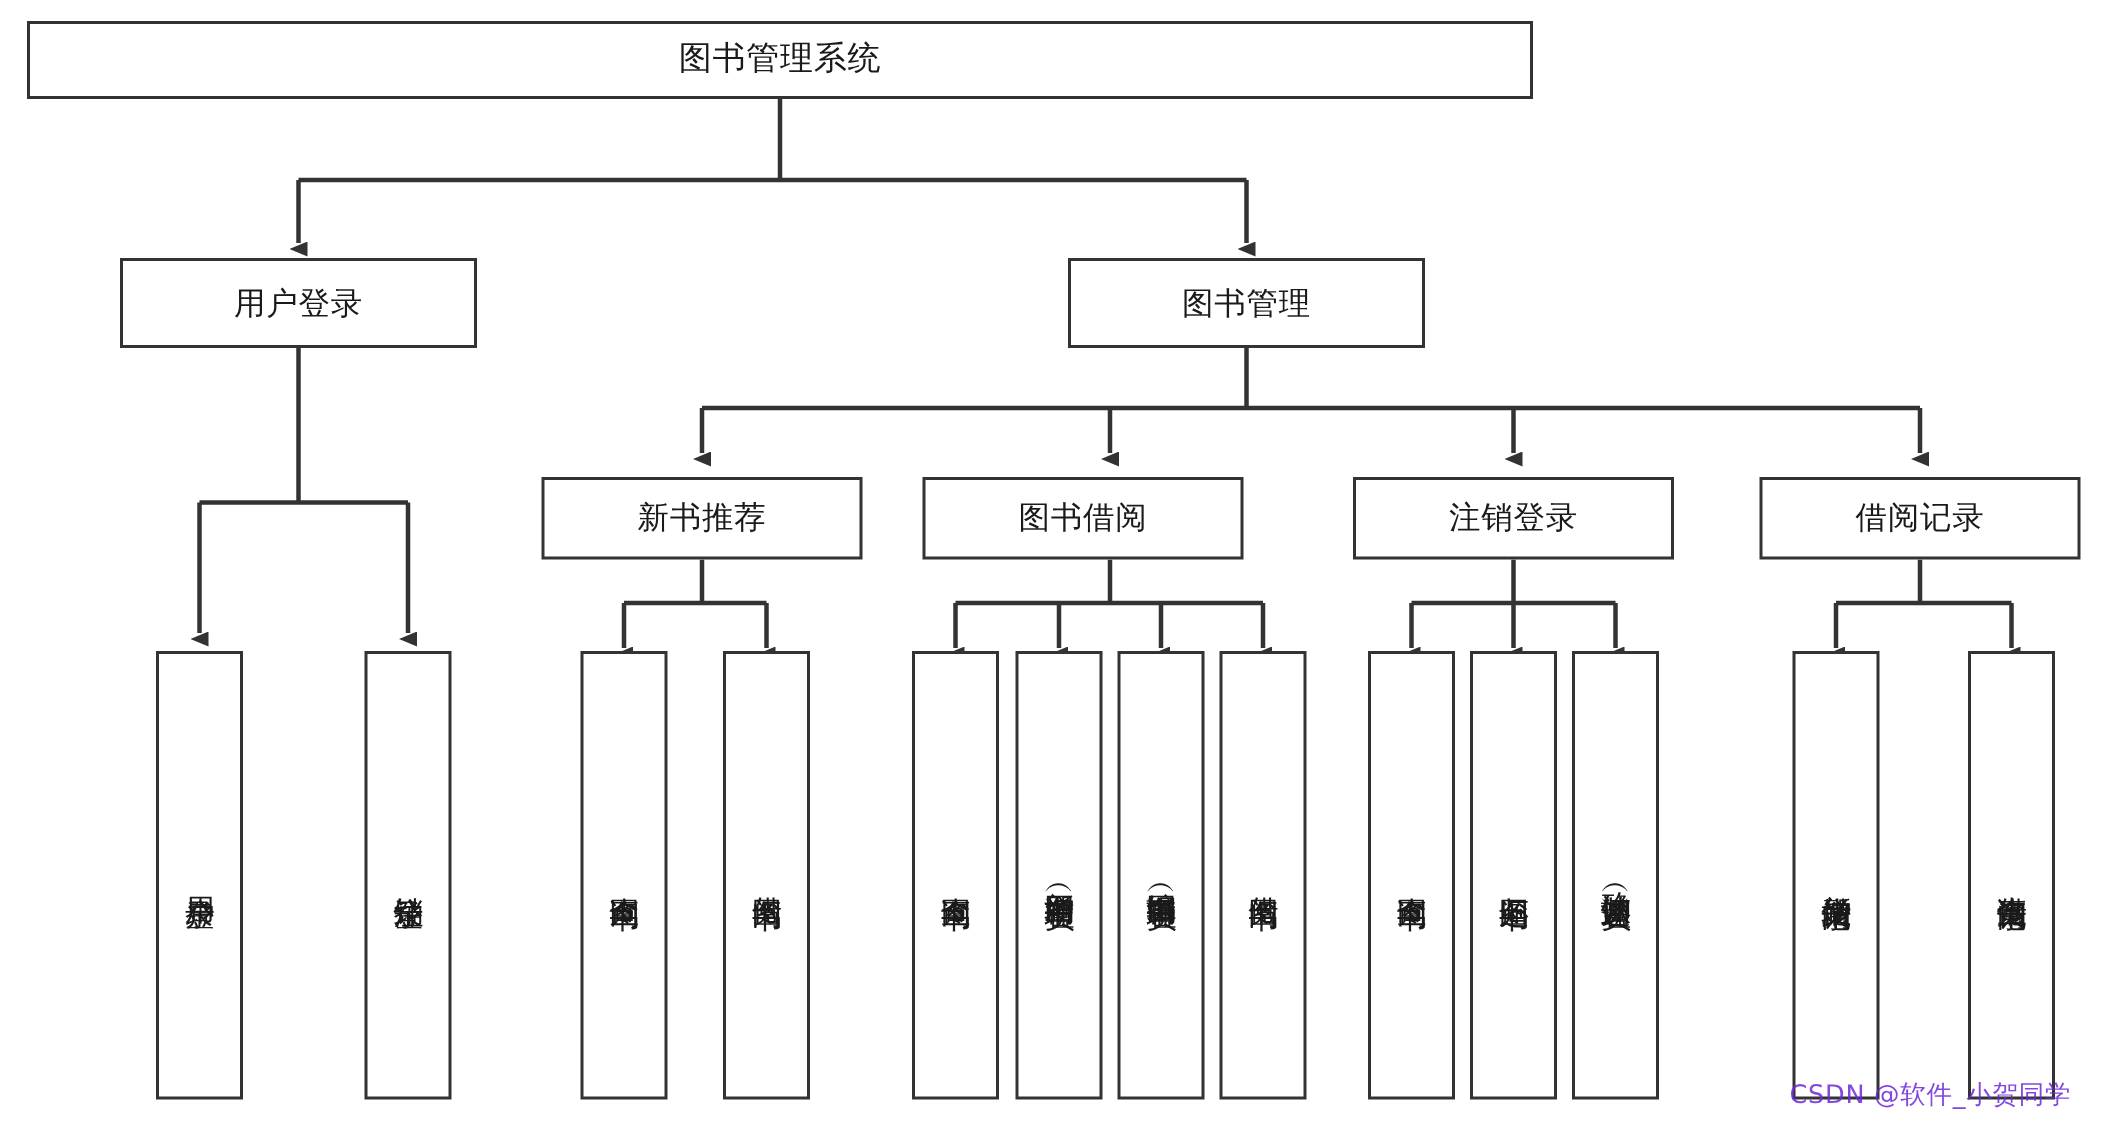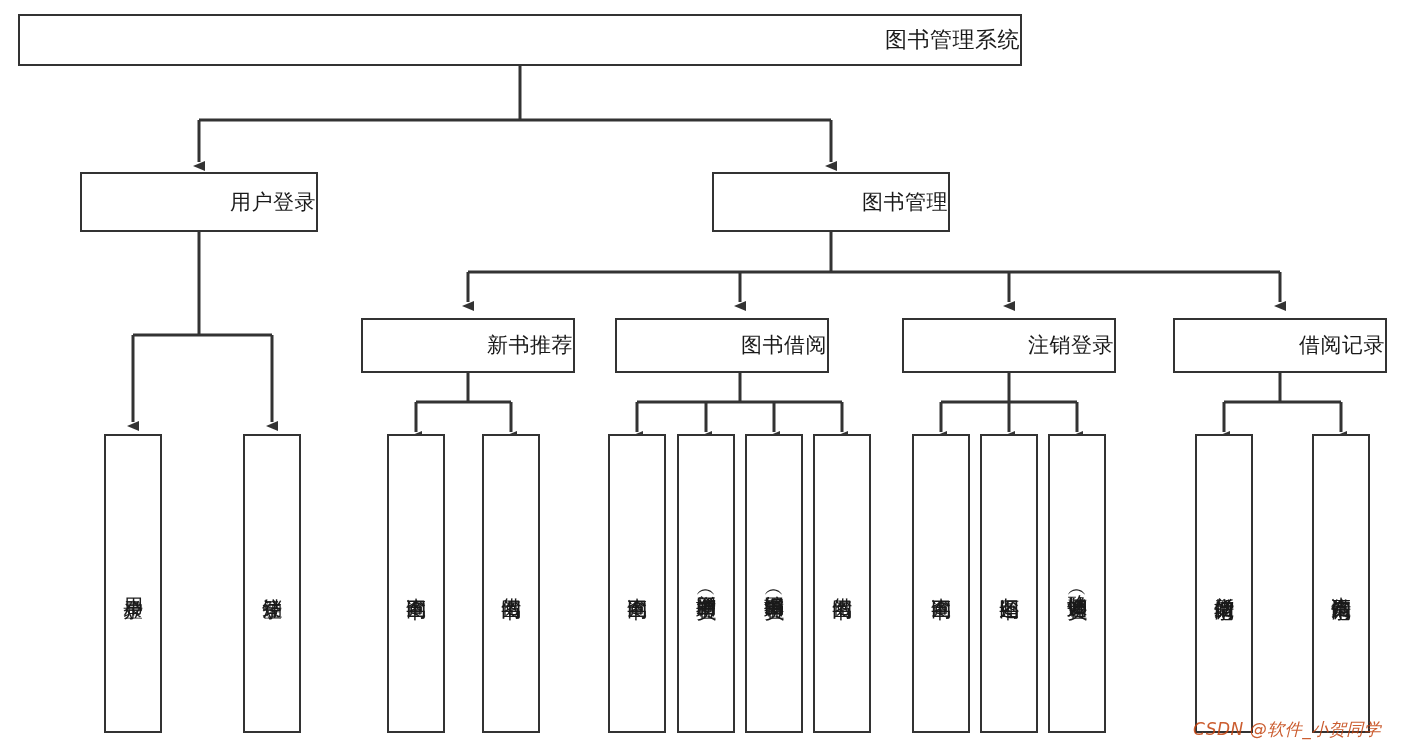--- a/index.html
+++ b/index.html
@@ -25,21 +25,21 @@
     height: 747px;
     pointer-events: none;
   }
   .node {
     position: absolute;
     box-sizing: border-box;
     border: 2px solid #333333;
     background: #ffffff;
     display: flex;
     align-items: center;
-    justify-content: flex-end;
+    justify-content: center;
     color: #1a1a1a;
   }
   .node.horiz .label {
     font-size: 21px;
     line-height: 1.15;
     letter-spacing: 0.5px;
     white-space: nowrap;
   }
   .node.vert {
     align-items: center;
@@ -53,25 +53,24 @@
     letter-spacing: 1px;
     white-space: nowrap;
     max-height: 100%;
   }
   .node.root .label {
     font-size: 22px;
   }
   .watermark {
     position: absolute;
     font-size: 17px;
-    color: #c2410c;
+    color: #6d28d9;
     white-space: nowrap;
     letter-spacing: 0.5px;
     opacity: 0.85;
-    font-style: italic;
   }
 </style>
 </head>
 <body>
 
 <div id="canvas">
 
   <svg class="edges" viewBox="0 0 1405 747" xmlns="http://www.w3.org/2000/svg">
     <defs>
       <marker id="arrow" markerWidth="10" markerHeight="12" refX="1" refY="6" orient="auto" markerUnits="userSpaceOnUse">

